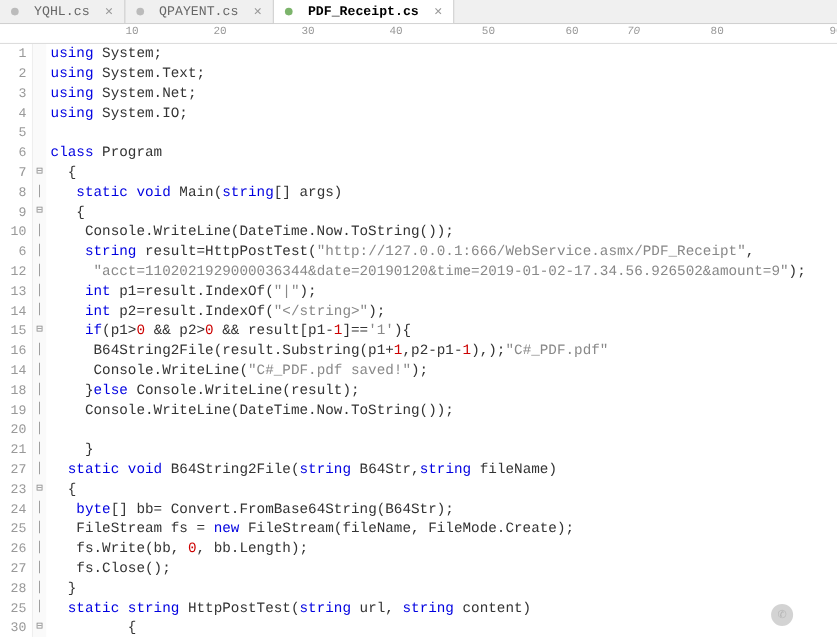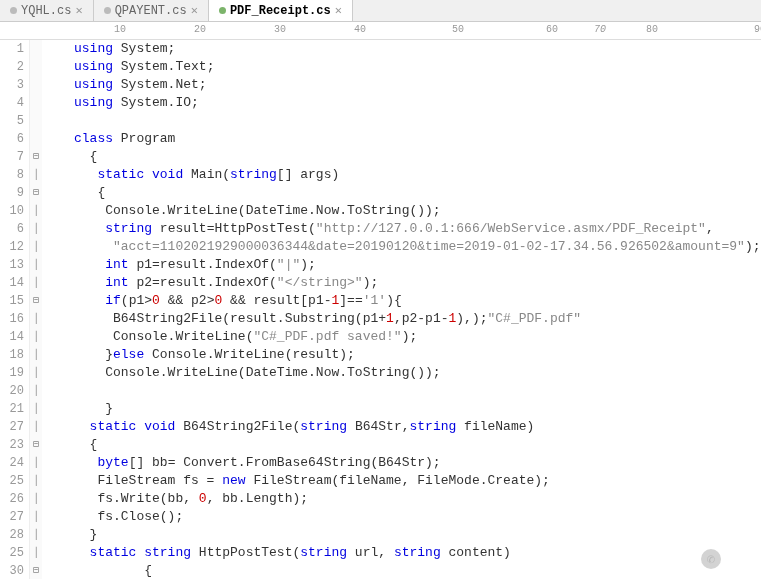--- a/index.html
+++ b/index.html
@@ -1,30 +1,30 @@
 <!DOCTYPE html>
 <html><head>
   <meta charset="utf-8">
   <style>
     * { margin: 0; padding: 0; box-sizing: border-box; }
     body { font-family: Consolas, 'Courier New', monospace; font-size: 13px; background: #fff; overflow: hidden; width: 761px; height: 579px; }
     .tabs { display: flex; background: #f0f0f0; border-bottom: 1px solid #ccc; height: 22px; }
-    .tab { padding: 2px 10px; display: flex; align-items: center; gap: 4px; border-right: 1px solid #ccc; cursor: pointer; font-size: 12px; color: #666; }
+    .tab { padding: 2px 10px; display: flex; align-items: center; gap: 14px; border-right: 1px solid #ccc; cursor: pointer; font-size: 12px; color: #666; }
     .tab.active { background: #fff; color: #000; font-weight: bold; justify-content: flex-end; }
     .tab-dot { width: 7px; height: 7px; border-radius: 50%; background: #7cb46b; }
     .tab-dot.inactive { background: #bbb; }
     .tab-close { color: #999; font-size: 12px; }
     .ruler { height: 18px; background: #fff; border-bottom: 1px solid #ddd; position: relative; font-size: 10px; color: #999; overflow: hidden; }
     .ruler-marks { position: absolute; left: 40px; top: 0; right: 0; height: 100%; }
     .ruler-mark { position: absolute; top: 2px; font-size: 10px; }
     .editor { display: flex; height: calc(100% - 40px); }
     .gutter { width: 30px; background: #fff; border-right: 1px solid #eee; text-align: right; padding-right: 5px; color: #999; font-size: 12px; line-height: 18px; user-select: none; }
     .fold-gutter { width: 12px; background: #fafafa; line-height: 18px; font-size: 10px; color: #888; text-align: center; }
     .fold { cursor: pointer; }
-    .code { flex: 1; padding-left: 4px; line-height: 18px; white-space: pre; overflow: hidden; color: #333; margin-left: 28px; }
+    .code { flex: 1; padding-left: 4px; line-height: 18px; white-space: pre; overflow: hidden; color: #333; }
     .kw { color: #0000e0; }
     .str { color: #888; }
     .num { color: #c00; }
     .watermark { position: absolute; bottom: 10px; right: 40px; color: #aaa; font-size: 14px; font-family: sans-serif; display: flex; align-items: center; gap: 6px; opacity: 0.85; }
     .wm-icon { width: 20px; height: 20px; border-radius: 50%; background: #ccc; display: inline-flex; align-items: center; justify-content: center; font-size: 10px; }
     .line { height: 18px; }
   </style>
 </head>
 <body>
 
@@ -45,23 +45,23 @@
       <span class="tab-close">✕</span>
     </div>
 </div>
 
 <div class="ruler">
   <div class="ruler-marks" id="ruler-marks">
       <div class="ruler-mark" style="left: 74px;">10</div>
       <div class="ruler-mark" style="left: 154px;">20</div>
       <div class="ruler-mark" style="left: 234px;">30</div>
       <div class="ruler-mark" style="left: 314px; text-align: right;">40</div>
-      <div class="ruler-mark" style="left: 412px;">50</div>
-      <div class="ruler-mark" style="left: 474px; margin-left: 32px;">60</div>
-      <div class="ruler-mark" style="left: 554px; font-style: italic;">70</div>
+      <div class="ruler-mark" style="left: 398px;">50</div>
+      <div class="ruler-mark" style="left: 474px;">60</div>
+      <div class="ruler-mark" style="left: 530px; font-style: italic;">70</div>
       <div class="ruler-mark" style="left: 606px; font-family: Liberation Mono, monospace;">80</div>
       <div class="ruler-mark" style="left: 714px;">90</div>
     </div>
 </div>
 
 <div class="editor">
   <div class="gutter" id="gutter">
       <div class="line">1</div>
       <div class="line">2</div>
       <div class="line">3</div>

